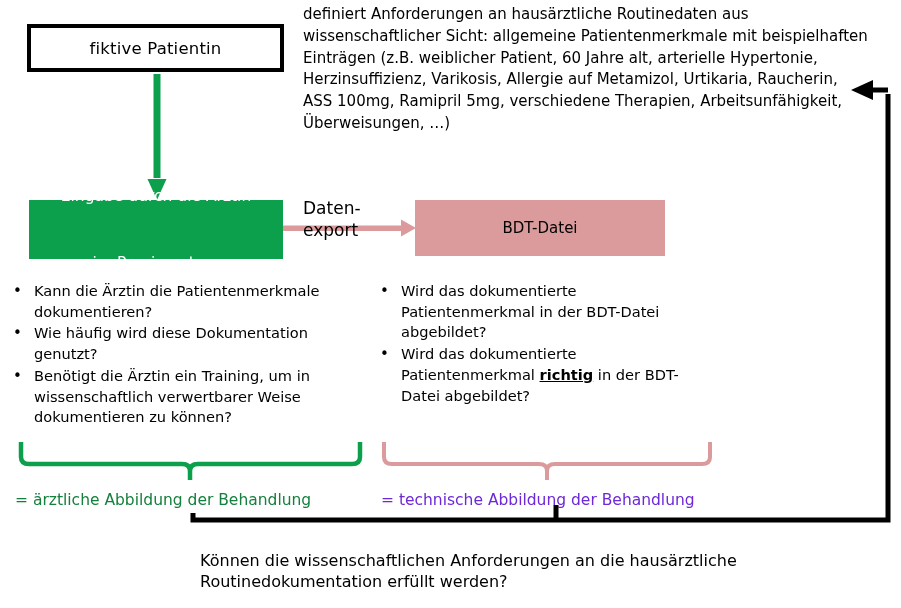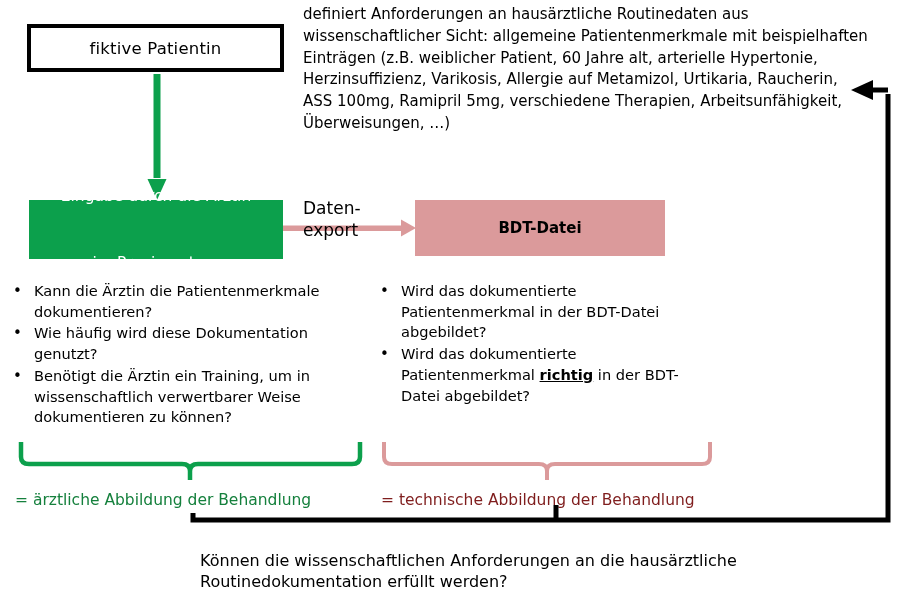--- a/index.html
+++ b/index.html
@@ -46,21 +46,21 @@
     font-size: 15.5px;
     color: #ffffff;
     text-align: center;
     white-space: nowrap;
   }
 
   #bdt-box {
     left: 415px; top: 200px; width: 250px; height: 56px;
     background: #DB9A9B;
     box-sizing: border-box;
-    display: flex; align-items: center; justify-content: center; font-weight: bold;
+    display: flex; align-items: center; justify-content: center;
   }
   #bdt-box .box-label {
     font-size: 15px;
     color: #000000;
   }
 
   
   #green-down-arrow {
     left: 147px; top: 74px; width: 20px; height: 128px;
   }
@@ -104,21 +104,21 @@
   
   #green-brace { left: 18px; top: 440px; width: 345px; height: 42px; }
   #pink-brace  { left: 381px; top: 440px; width: 332px; height: 42px; }
 
   
   .brace-caption {
     font-size: 15.5px;
     white-space: nowrap;
   }
   #green-caption { left: 15px; top: 491px; color: #15803d; }
-  #pink-caption  { left: 381px; top: 491px; color: #7f1d1d; text-align: right; }
+  #pink-caption  { left: 381px; top: 491px; color: #6d28d9; text-align: right; }
 
   
   #feedback-loop { left: 180px; top: 78px; width: 714px; height: 470px; }
 
   
   #bottom-question {
     left: 200px; top: 551px; width: 680px;
     text-align: left;
     font-size: 16px;
     color: #000000;

